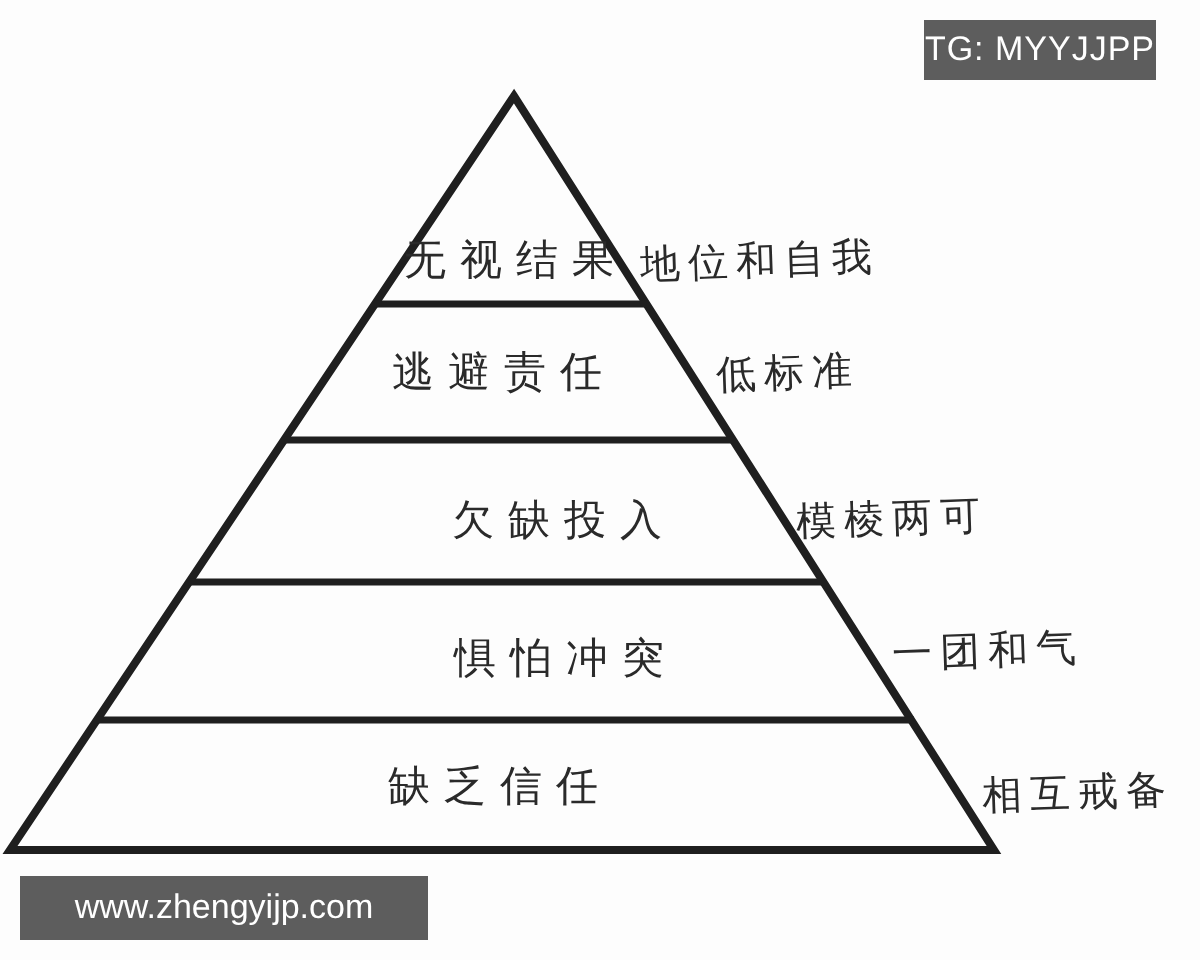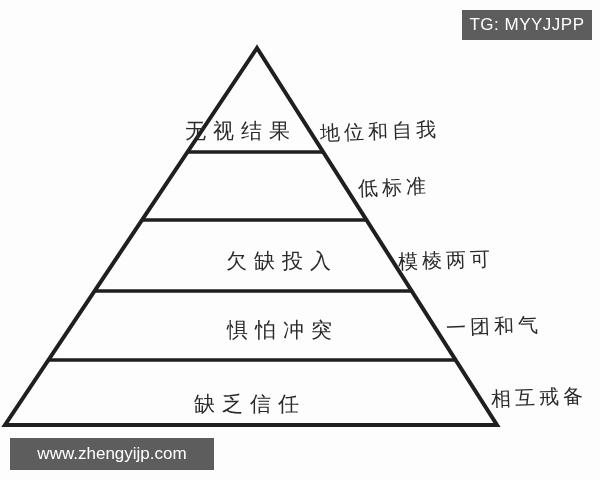--- a/index.html
+++ b/index.html
@@ -50,21 +50,21 @@
     position:absolute;
     background:var(--boxbg);
     color:var(--boxfg);
     display:flex;
     align-items:center;
     justify-content:center;
     white-space:nowrap;
   }
   .tg-badge{
     left:462px;top:10px;
-    width:130px;height:30px;
+    width:116px;height:30px;
     font-size:17px;
     letter-spacing:0.5px;
   }
   .watermark{
     left:10px;top:438px;
     width:204px;height:32px;
     font-size:17px;
   }
 </style>
 </head>
@@ -75,24 +75,25 @@
   <svg class="pyr-svg" viewBox="0 0 600 480" xmlns="http://www.w3.org/2000/svg">
     <path d="M 257 48 L 497 425 L 5 425 Z" fill="none" stroke-width="4" stroke-linejoin="miter" stroke="#1f1f1f"></path>
     <line x1="187" y1="152" x2="324" y2="152" stroke-width="3.5" stroke="#1f1f1f"></line>
     <line x1="141" y1="220" x2="367" y2="220" stroke-width="3.5" stroke="#1f1f1f"></line>
     <line x1="94" y1="291" x2="412" y2="291" stroke-width="3.5" stroke="#1f1f1f"></line>
     <line x1="48" y1="360" x2="457" y2="360" stroke-width="3.5" stroke="#1f1f1f"></line>
   </svg>
 
   <div class="gray-box tg-badge">TG: MYYJJPP</div>
 
-  <div class="lvl-label" style="left:241px;top:118px;">无视结果</div>
+  <div class="lvl-label" style="left:258px;top:118px;">无视结果</div>
+  <div class="lvl-label" style="left:252px;top:174px;">逃避责任</div>
   <div class="lvl-label" style="left:283px;top:317px;">惧怕冲突</div>
   <div class="lvl-label" style="left:282px;top:248px;">欠缺投入</div>
-  <div class="lvl-label" style="left:250px;top:381px;margin-top:10px;">缺乏信任</div>
+  <div class="lvl-label" style="left:250px;top:381px;">缺乏信任</div>
 
   <div class="side-label" style="left:320px;top:118px;">地位和自我</div>
   <div class="side-label" style="left:358px;top:174px;">低标准</div>
   <div class="side-label" style="left:398px;top:247px;">模棱两可</div>
   <div class="side-label" style="left:446px;top:313px;">一团和气</div>
   <div class="side-label" style="left:491px;top:384px;">相互戒备</div>
 
   <div class="gray-box watermark">www.zhengyijp.com</div>
 
 </div>

